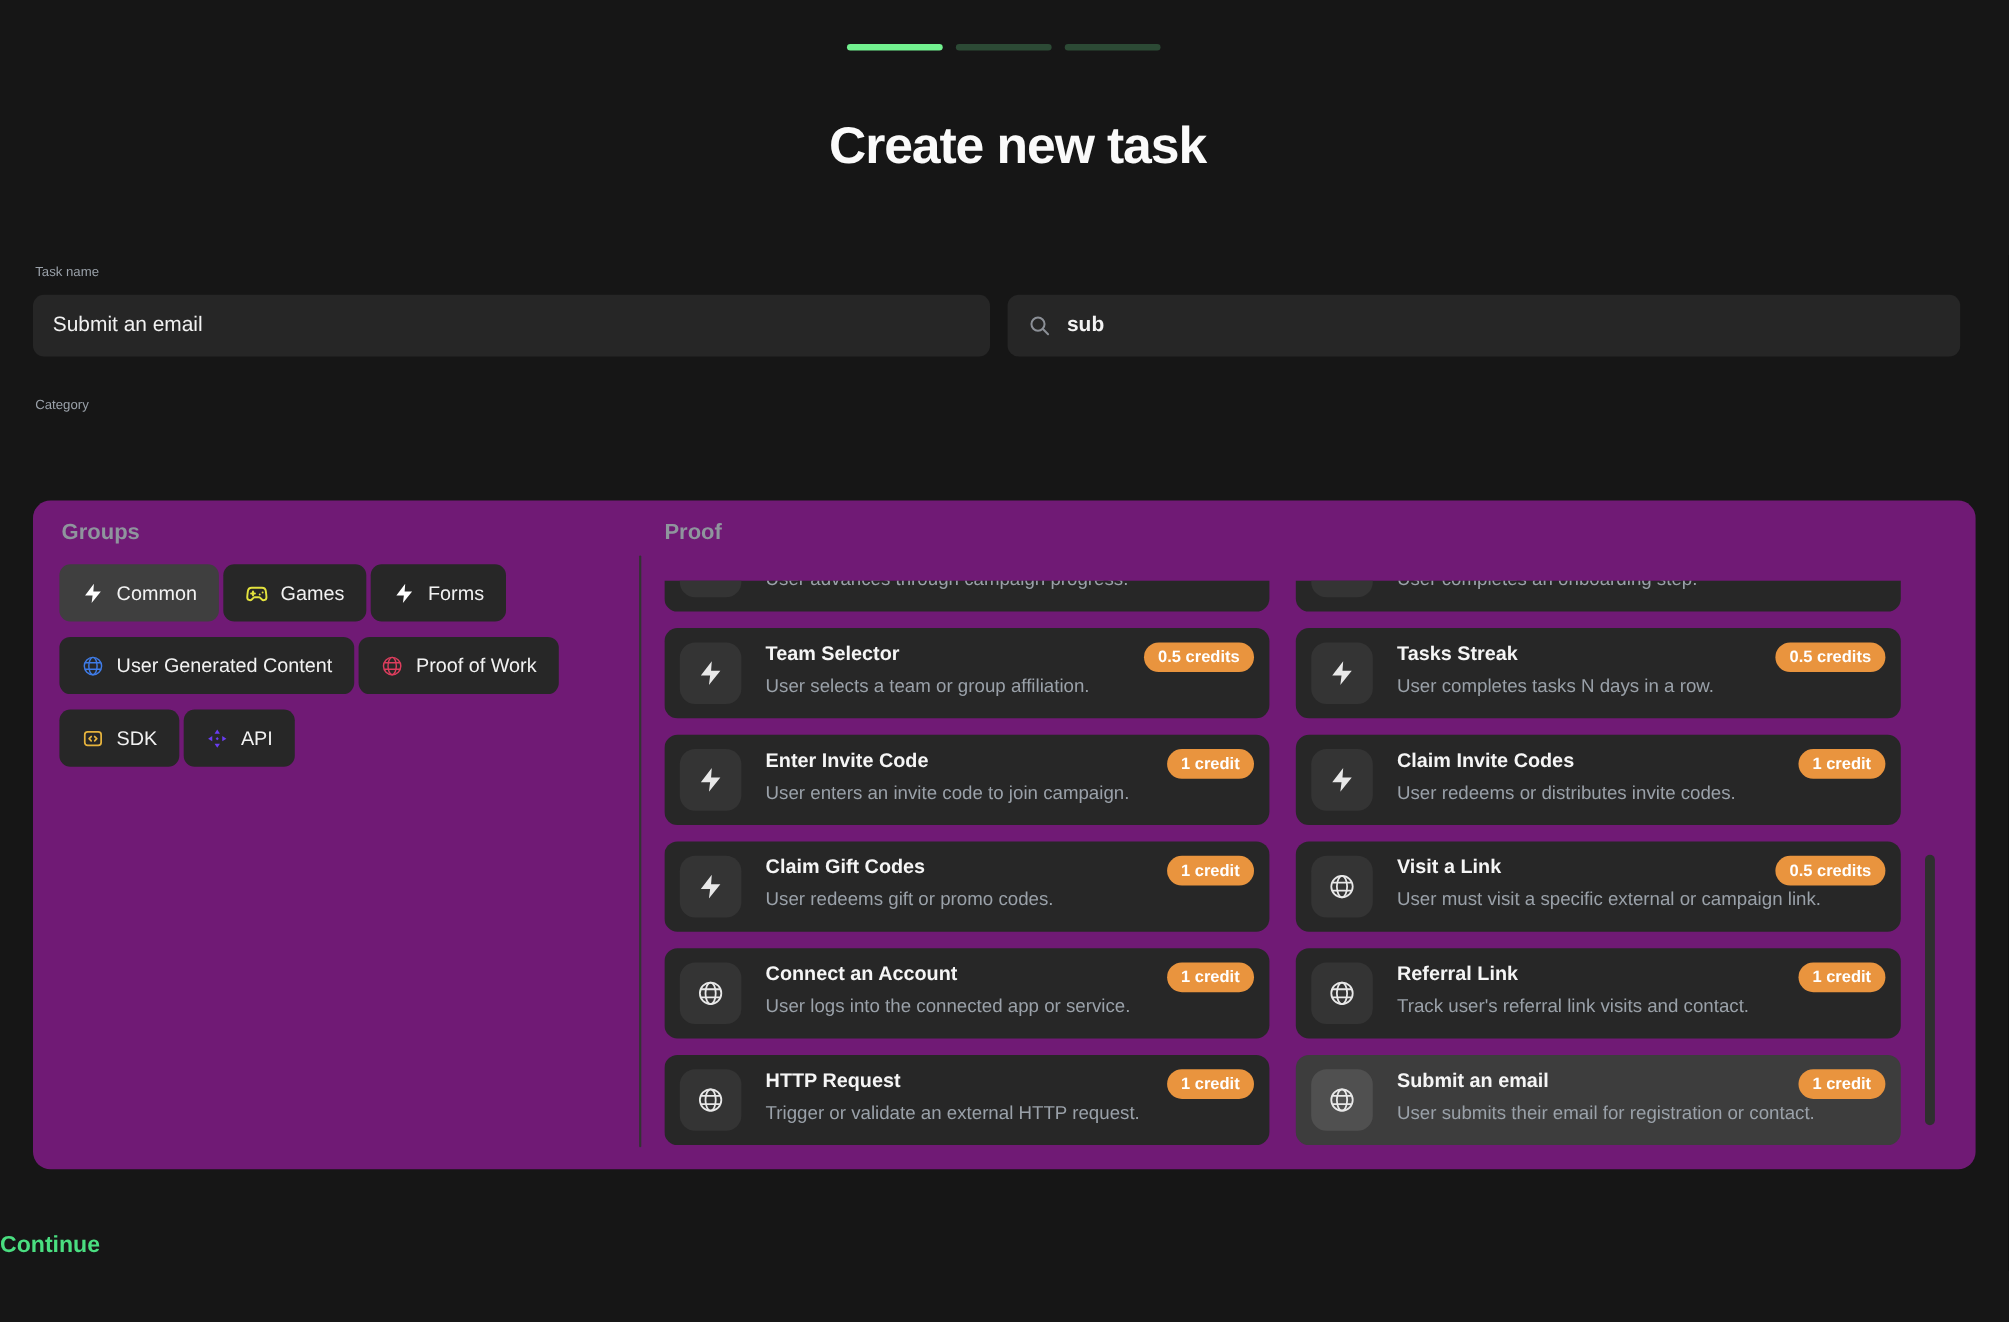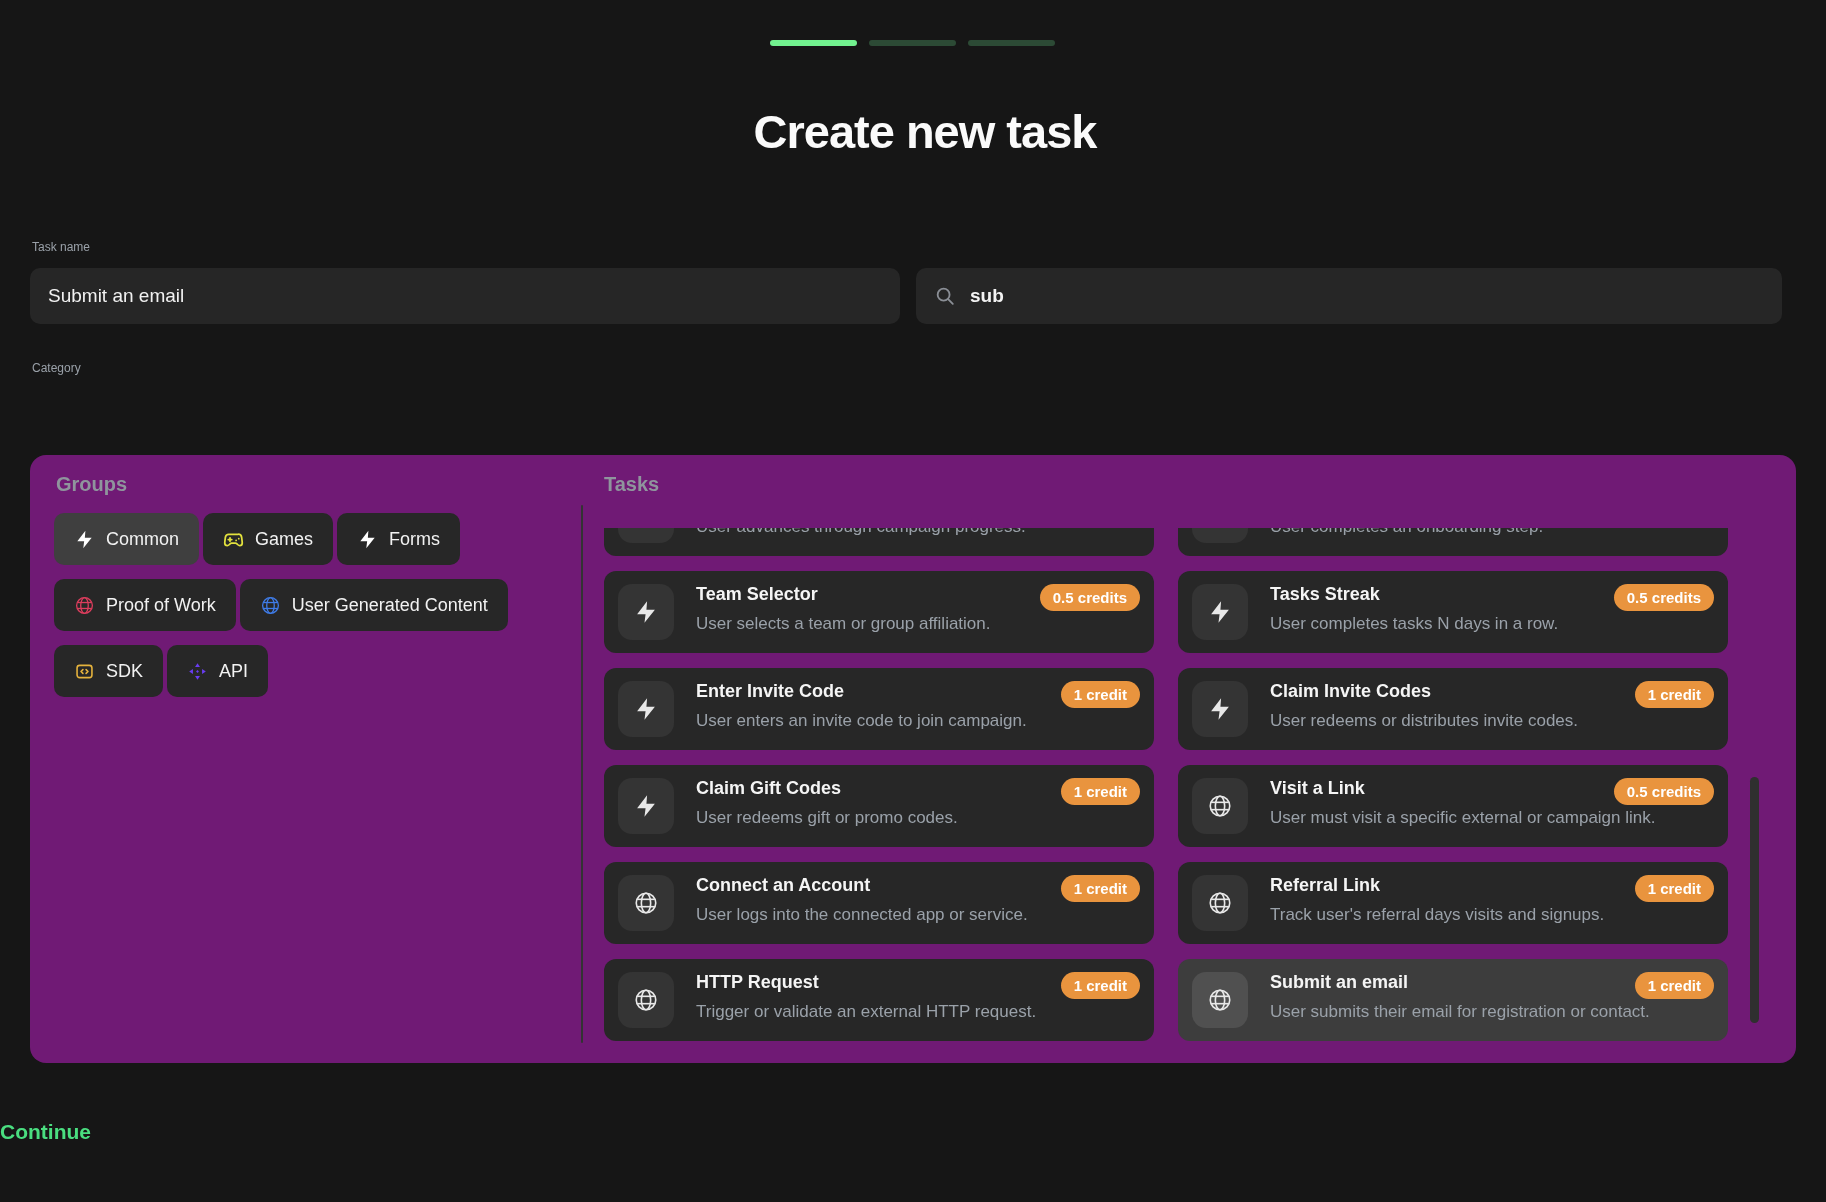--- a/index.html
+++ b/index.html
@@ -157,39 +157,39 @@
               <svg width="21" height="21" viewBox="0 0 24 24" fill="#ffffff">
                 <polygon points="13 2 3.8 14 11.6 14 10.6 22 20.2 10 12.4 10 13 2"></polygon>
               </svg>
             </span>
             <span>Forms</span>
           </div>
         </div>
         <div class="group-row">
           <div class="group-btn">
             <span class="gicon">
+              <svg width="21" height="21" viewBox="0 0 24 24" fill="none" stroke="#3f7ce8" stroke-width="1.5">
+                <circle cx="12" cy="12" r="9"></circle>
+                <ellipse cx="12" cy="12" rx="4.3" ry="9"></ellipse>
+                <line x1="3.8" y1="8.6" x2="20.2" y2="8.6"></line>
+                <line x1="3.8" y1="15.4" x2="20.2" y2="15.4"></line>
+              </svg>
+            </span>
+            <span>User Generated Content</span>
+          </div>
+          <div class="group-btn">
+            <span class="gicon">
               <svg width="21" height="21" viewBox="0 0 24 24" fill="none" stroke="#dc3d5d" stroke-width="1.5">
                 <circle cx="12" cy="12" r="9"></circle>
                 <ellipse cx="12" cy="12" rx="4.3" ry="9"></ellipse>
                 <line x1="3.8" y1="8.6" x2="20.2" y2="8.6"></line>
                 <line x1="3.8" y1="15.4" x2="20.2" y2="15.4"></line>
               </svg>
             </span>
             <span>Proof of Work</span>
-          </div>
-          <div class="group-btn">
-            <span class="gicon">
-              <svg width="21" height="21" viewBox="0 0 24 24" fill="none" stroke="#3f7ce8" stroke-width="1.5">
-                <circle cx="12" cy="12" r="9"></circle>
-                <ellipse cx="12" cy="12" rx="4.3" ry="9"></ellipse>
-                <line x1="3.8" y1="8.6" x2="20.2" y2="8.6"></line>
-                <line x1="3.8" y1="15.4" x2="20.2" y2="15.4"></line>
-              </svg>
-            </span>
-            <span>User Generated Content</span>
           </div>
         </div>
         <div class="group-row">
           <div class="group-btn">
             <span class="gicon">
               <svg width="21" height="21" viewBox="0 0 24 24" fill="none" stroke="#e6b33d" stroke-width="1.8" stroke-linecap="round" stroke-linejoin="round">
                 <rect x="3.5" y="5" width="17" height="14" rx="3"></rect>
                 <polyline points="10.2 9.8 8 12 10.2 14.2"></polyline>
                 <polyline points="13.8 9.8 16 12 13.8 14.2"></polyline>
               </svg>
@@ -204,21 +204,21 @@
                 <polygon points="2.5 12 6.8 9.2 6.8 14.8"></polygon>
                 <polygon points="21.5 12 17.2 9.2 17.2 14.8"></polygon>
                 <polygon points="12 10.4 13.6 12 12 13.6 10.4 12"></polygon>
               </svg>
             </span>
             <span>API</span>
           </div>
         </div>
       </div>
     <div class="divider"></div>
-    <div class="section-heading tasks-heading">Tasks</div>
+    <div class="section-heading tasks-heading">Proof</div>
     <div class="tasks-viewport">
       <div class="task-col c0">
           <div class="task-card" style="margin-top: -54px;">
             <div class="icon-box"></div>
             <div class="t-name"></div>
             <div class="t-desc">User advances through campaign progress.</div>
           </div>
           <div class="task-card">
             <div class="icon-box">
               <svg width="26" height="26" viewBox="0 0 24 24" fill="#e8e8e8">
@@ -318,21 +318,21 @@
           <div class="task-card">
             <div class="icon-box">
               <svg width="26" height="26" viewBox="0 0 24 24" fill="none" stroke="#e8e8e8" stroke-width="1.5">
                 <circle cx="12" cy="12" r="9"></circle>
                 <ellipse cx="12" cy="12" rx="4.3" ry="9"></ellipse>
                 <line x1="3.8" y1="8.6" x2="20.2" y2="8.6"></line>
                 <line x1="3.8" y1="15.4" x2="20.2" y2="15.4"></line>
               </svg>
             </div>
             <div class="t-name">Referral Link</div>
-            <div class="t-desc">Track user's referral days visits and signups.</div>
+            <div class="t-desc">Track user's referral link visits and contact.</div>
             <div class="badge">1 credit</div>
           </div>
           <div class="task-card selected">
             <div class="icon-box">
               <svg width="26" height="26" viewBox="0 0 24 24" fill="none" stroke="#e8e8e8" stroke-width="1.5">
                 <circle cx="12" cy="12" r="9"></circle>
                 <ellipse cx="12" cy="12" rx="4.3" ry="9"></ellipse>
                 <line x1="3.8" y1="8.6" x2="20.2" y2="8.6"></line>
                 <line x1="3.8" y1="15.4" x2="20.2" y2="15.4"></line>
               </svg>

